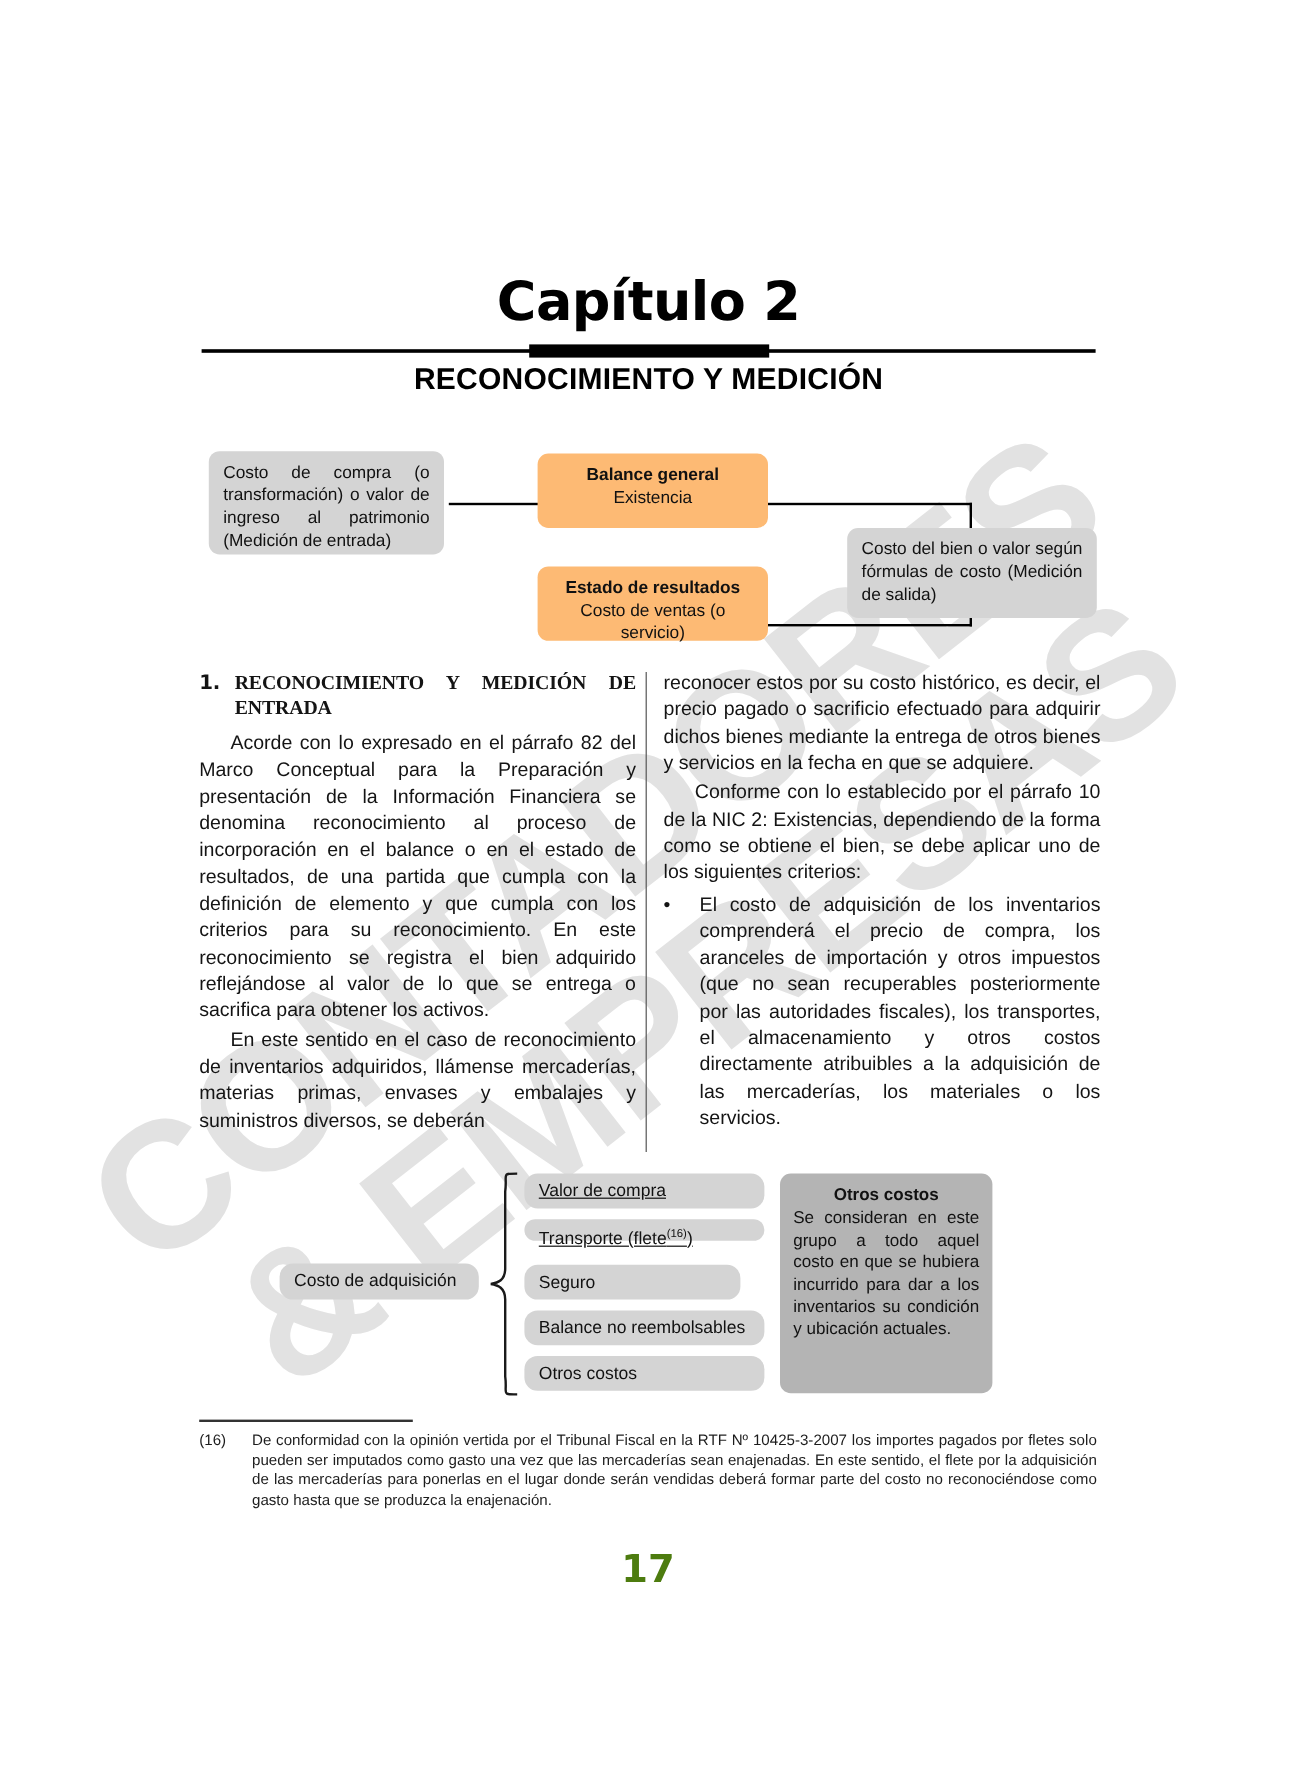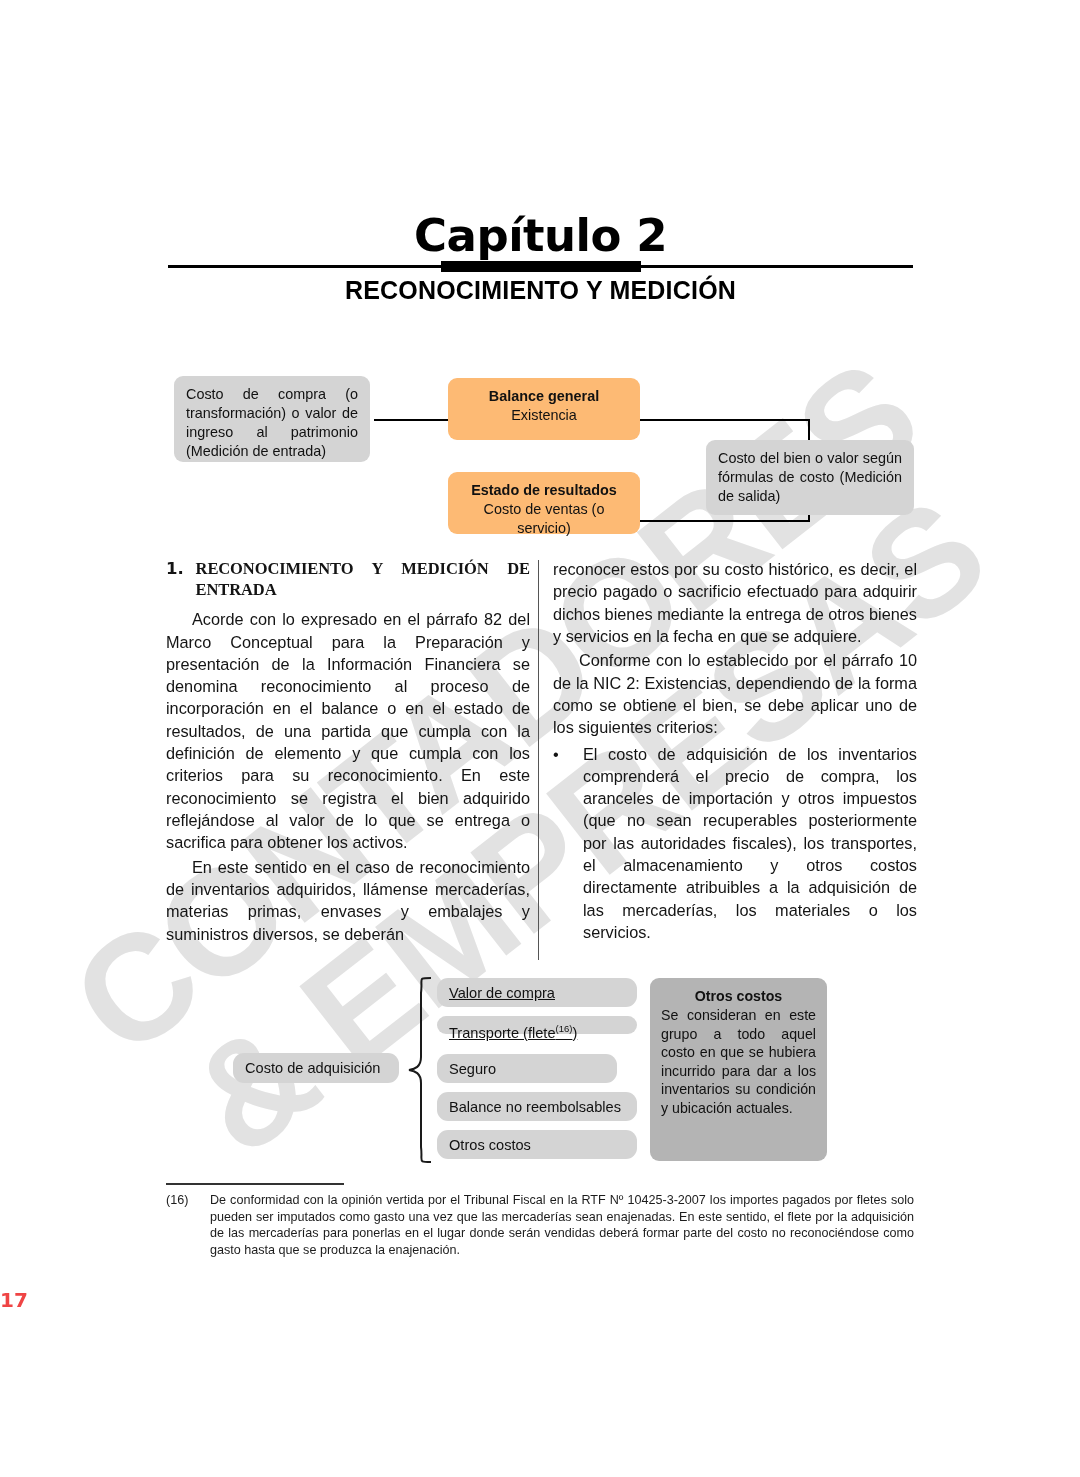--- a/index.html
+++ b/index.html
@@ -48,21 +48,21 @@
     width: 745px;
     text-align: center;
   }
   .chapter-title {
     font-family: "DejaVu Sans", sans-serif;
     font-weight: bold;
     font-size: 45px;
     letter-spacing: -0.5px;
     color: #000;
     line-height: 1.05;
-    margin: 0;
+    margin: 16px;
   }
   .chapter-rule {
     position: relative;
     margin-top: 6px;
     height: 3px;
     background: #000;
   }
   .chapter-rule::after {
     content: "";
     position: absolute;
@@ -241,25 +241,25 @@
   }
   .footnote .fn-num { flex: 0 0 44px; }
   .footnote .fn-txt { flex: 1 1 auto; text-align: justify; }
 
   
   .page-number {
     position: absolute;
     left: 0;
     top: 1288px;
     width: 1080px;
-    text-align: left;
+    text-align: center;
     font-family: "DejaVu Sans", sans-serif;
     font-weight: bold;
-    font-size: 20px;
-    color: #ef4444;
+    font-size: 32px;
+    color: #4d7c0f;
   }
 </style>
 </head>
 <body>
 
 <div class="page">
 
   <div class="watermark">
     <span>CONTADORES</span>
     <span class="wm-line2">&amp; EMPRESAS</span>

